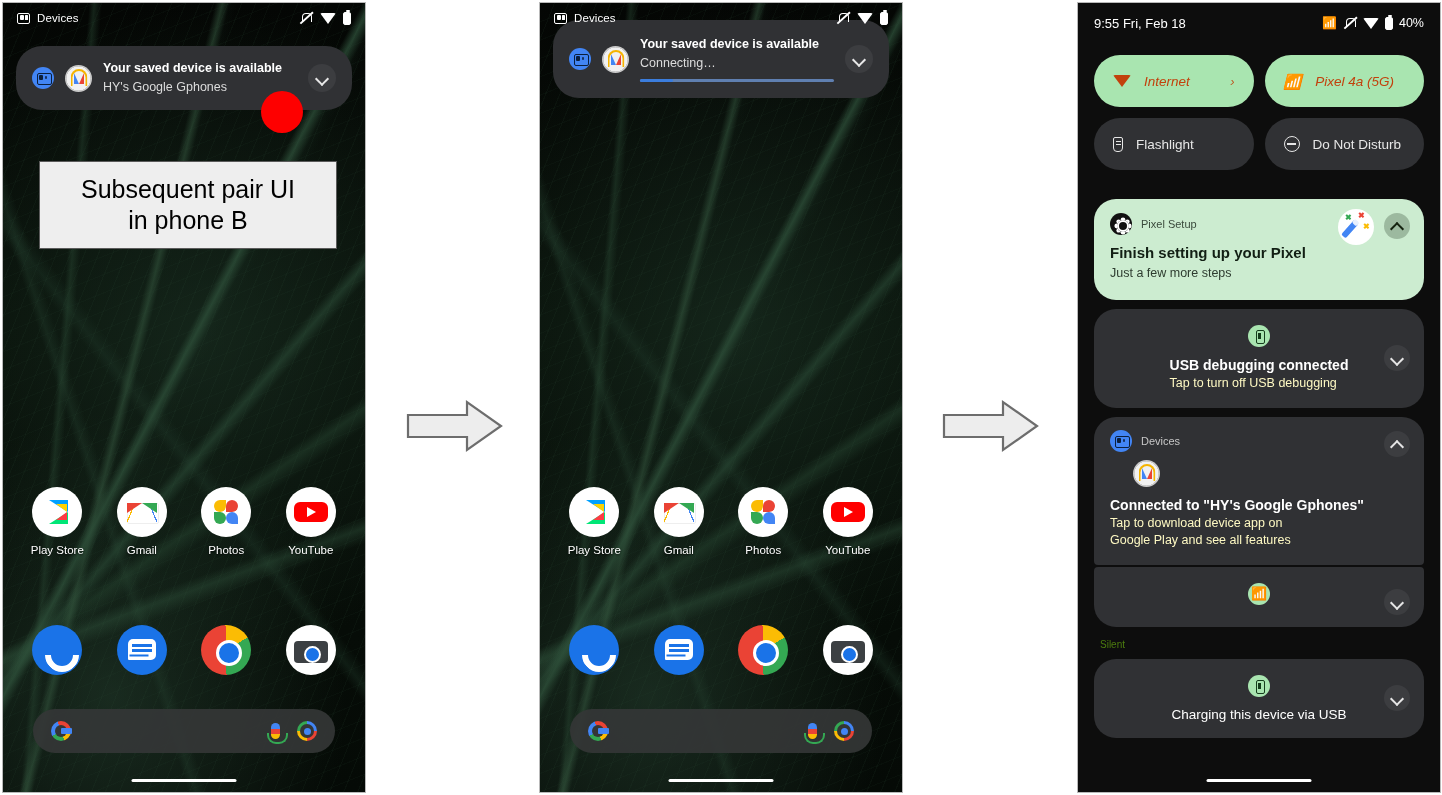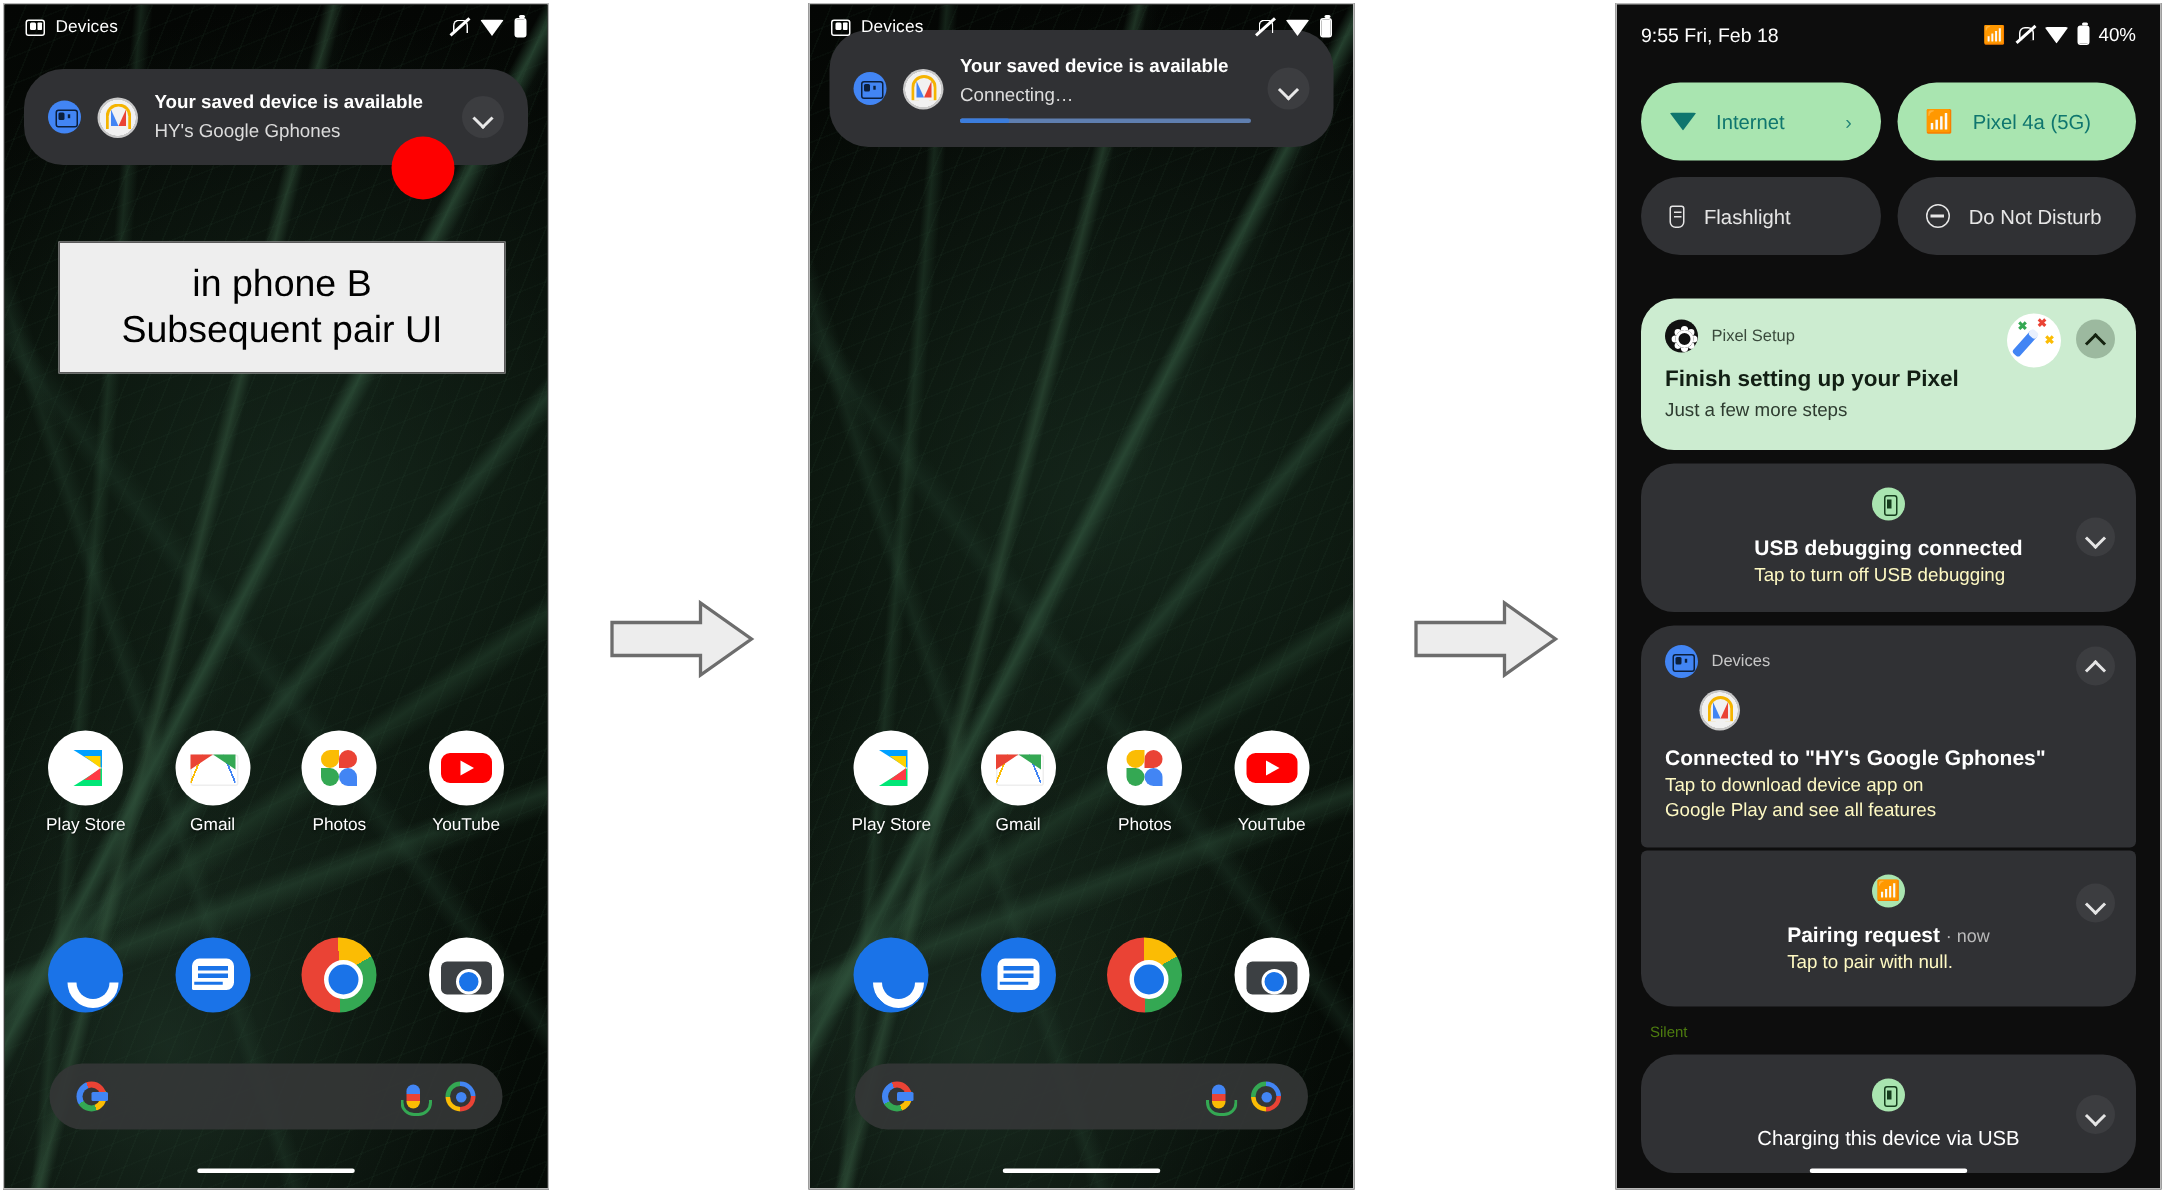--- a/index.html
+++ b/index.html
@@ -166,21 +166,21 @@
   
   .qs-status { position:absolute; top:0; left:0; right:0; height:40px; display:flex; align-items:center;
     padding:0 16px; color:#fff; font-size:13px; }
   .qs-time { font-size:13px; }
   .qs-icons { margin-left:auto; display:flex; align-items:center; gap:6px; font-size:12.5px; }
 
   .qs-tiles { position:absolute; top:52px; left:16px; right:16px; display:grid;
     grid-template-columns:1fr 1fr; gap:11px; }
   .tile { height:52px; border-radius:26px; display:flex; align-items:center; padding:0 19px; gap:13px;
     font-size:13.5px; }
-  .tile.on { background:#a9e5b0; color:#0f766e; }
+  .tile.on { background:#a9e5b0; color:#c2410c;font-style:italic; }
   .tile.off { background:#303134; color:#e6e6e6; }
   .tile .chev-r { margin-left:auto; font-size:13px; opacity:.85; }
   .ic-wifi-t { width:0;height:0;border-left:9px solid transparent;border-right:9px solid transparent;border-top:12px solid currentColor;border-radius:2px;}
   .ic-bt-t { font-size:15px; line-height:1; }
   .ic-flash { width:10px;height:15px;border:1.6px solid currentColor;border-radius:2px 2px 4px 4px;position:relative}
   .ic-flash::after{content:"";position:absolute;left:1.5px;top:3px;width:5px;height:1.4px;background:currentColor;box-shadow:0 3px 0 currentColor}
   .ic-dnd { width:16px;height:16px;border:1.6px solid currentColor;border-radius:50%;position:relative}
   .ic-dnd::after{content:"";position:absolute;left:2.5px;top:6px;width:9px;height:1.6px;background:currentColor}
 
   
@@ -261,22 +261,22 @@
         <div class="hu-title">Your saved device is available</div>
         <div class="hu-sub">HY's Google Gphones</div>
       </div>
       <span class="hu-chev"></span>
     </div>
 
     <div class="red-dot" style="left:258px; top:88px;"></div>
 
     <div class="callout" style="left:36px; top:158px; width:298px; height:88px;">
       <div>
+        <div>Subsequent pair UI</div>
         <div>in phone B</div>
-        <div>Subsequent pair UI</div>
       </div>
     </div>
 
     <div class="approw" style="top:484px;">
       <div class="app">
         <span class="appicon i-play">
             <i></i>
           </span>
         <span class="applabel">Play Store</span>
       </div>
@@ -472,27 +472,20 @@
             <div class="notif-body-title">Connected to "HY's Google Gphones"</div>
             <div class="notif-body-text" style="max-width:195px;">Tap to download device app on Google Play and see all features</div>
           </div>
         </div>
         <span class="chev-btn up"></span>
       </div>
 
       <div class="notif joined-bot" style="padding:16px 16px 22px;">
         <div class="notif-row">
           <span class="n-icon-circle n-green-circ ic-bt-n">📶</span>
-          <div>
-            <div class="notif-body-title">
-              <span>Pairing request</span>
-              <span style="font-weight:normal;color:#b9b9b9;font-size:12px;">· now</span>
-            </div>
-            <div class="notif-body-text">Tap to pair with null.</div>
-          </div>
         </div>
         <span class="chev-btn" style="top:22px;"></span>
       </div>
 
       <div class="silent-label">Silent</div>
 
       <div class="notif" style="padding:16px;">
         <div class="notif-row">
           <span class="n-icon-circle n-green-circ ic-usb"></span>
           <div class="notif-body-title" style="font-weight:normal;font-size:13.5px;">Charging this device via USB</div>

